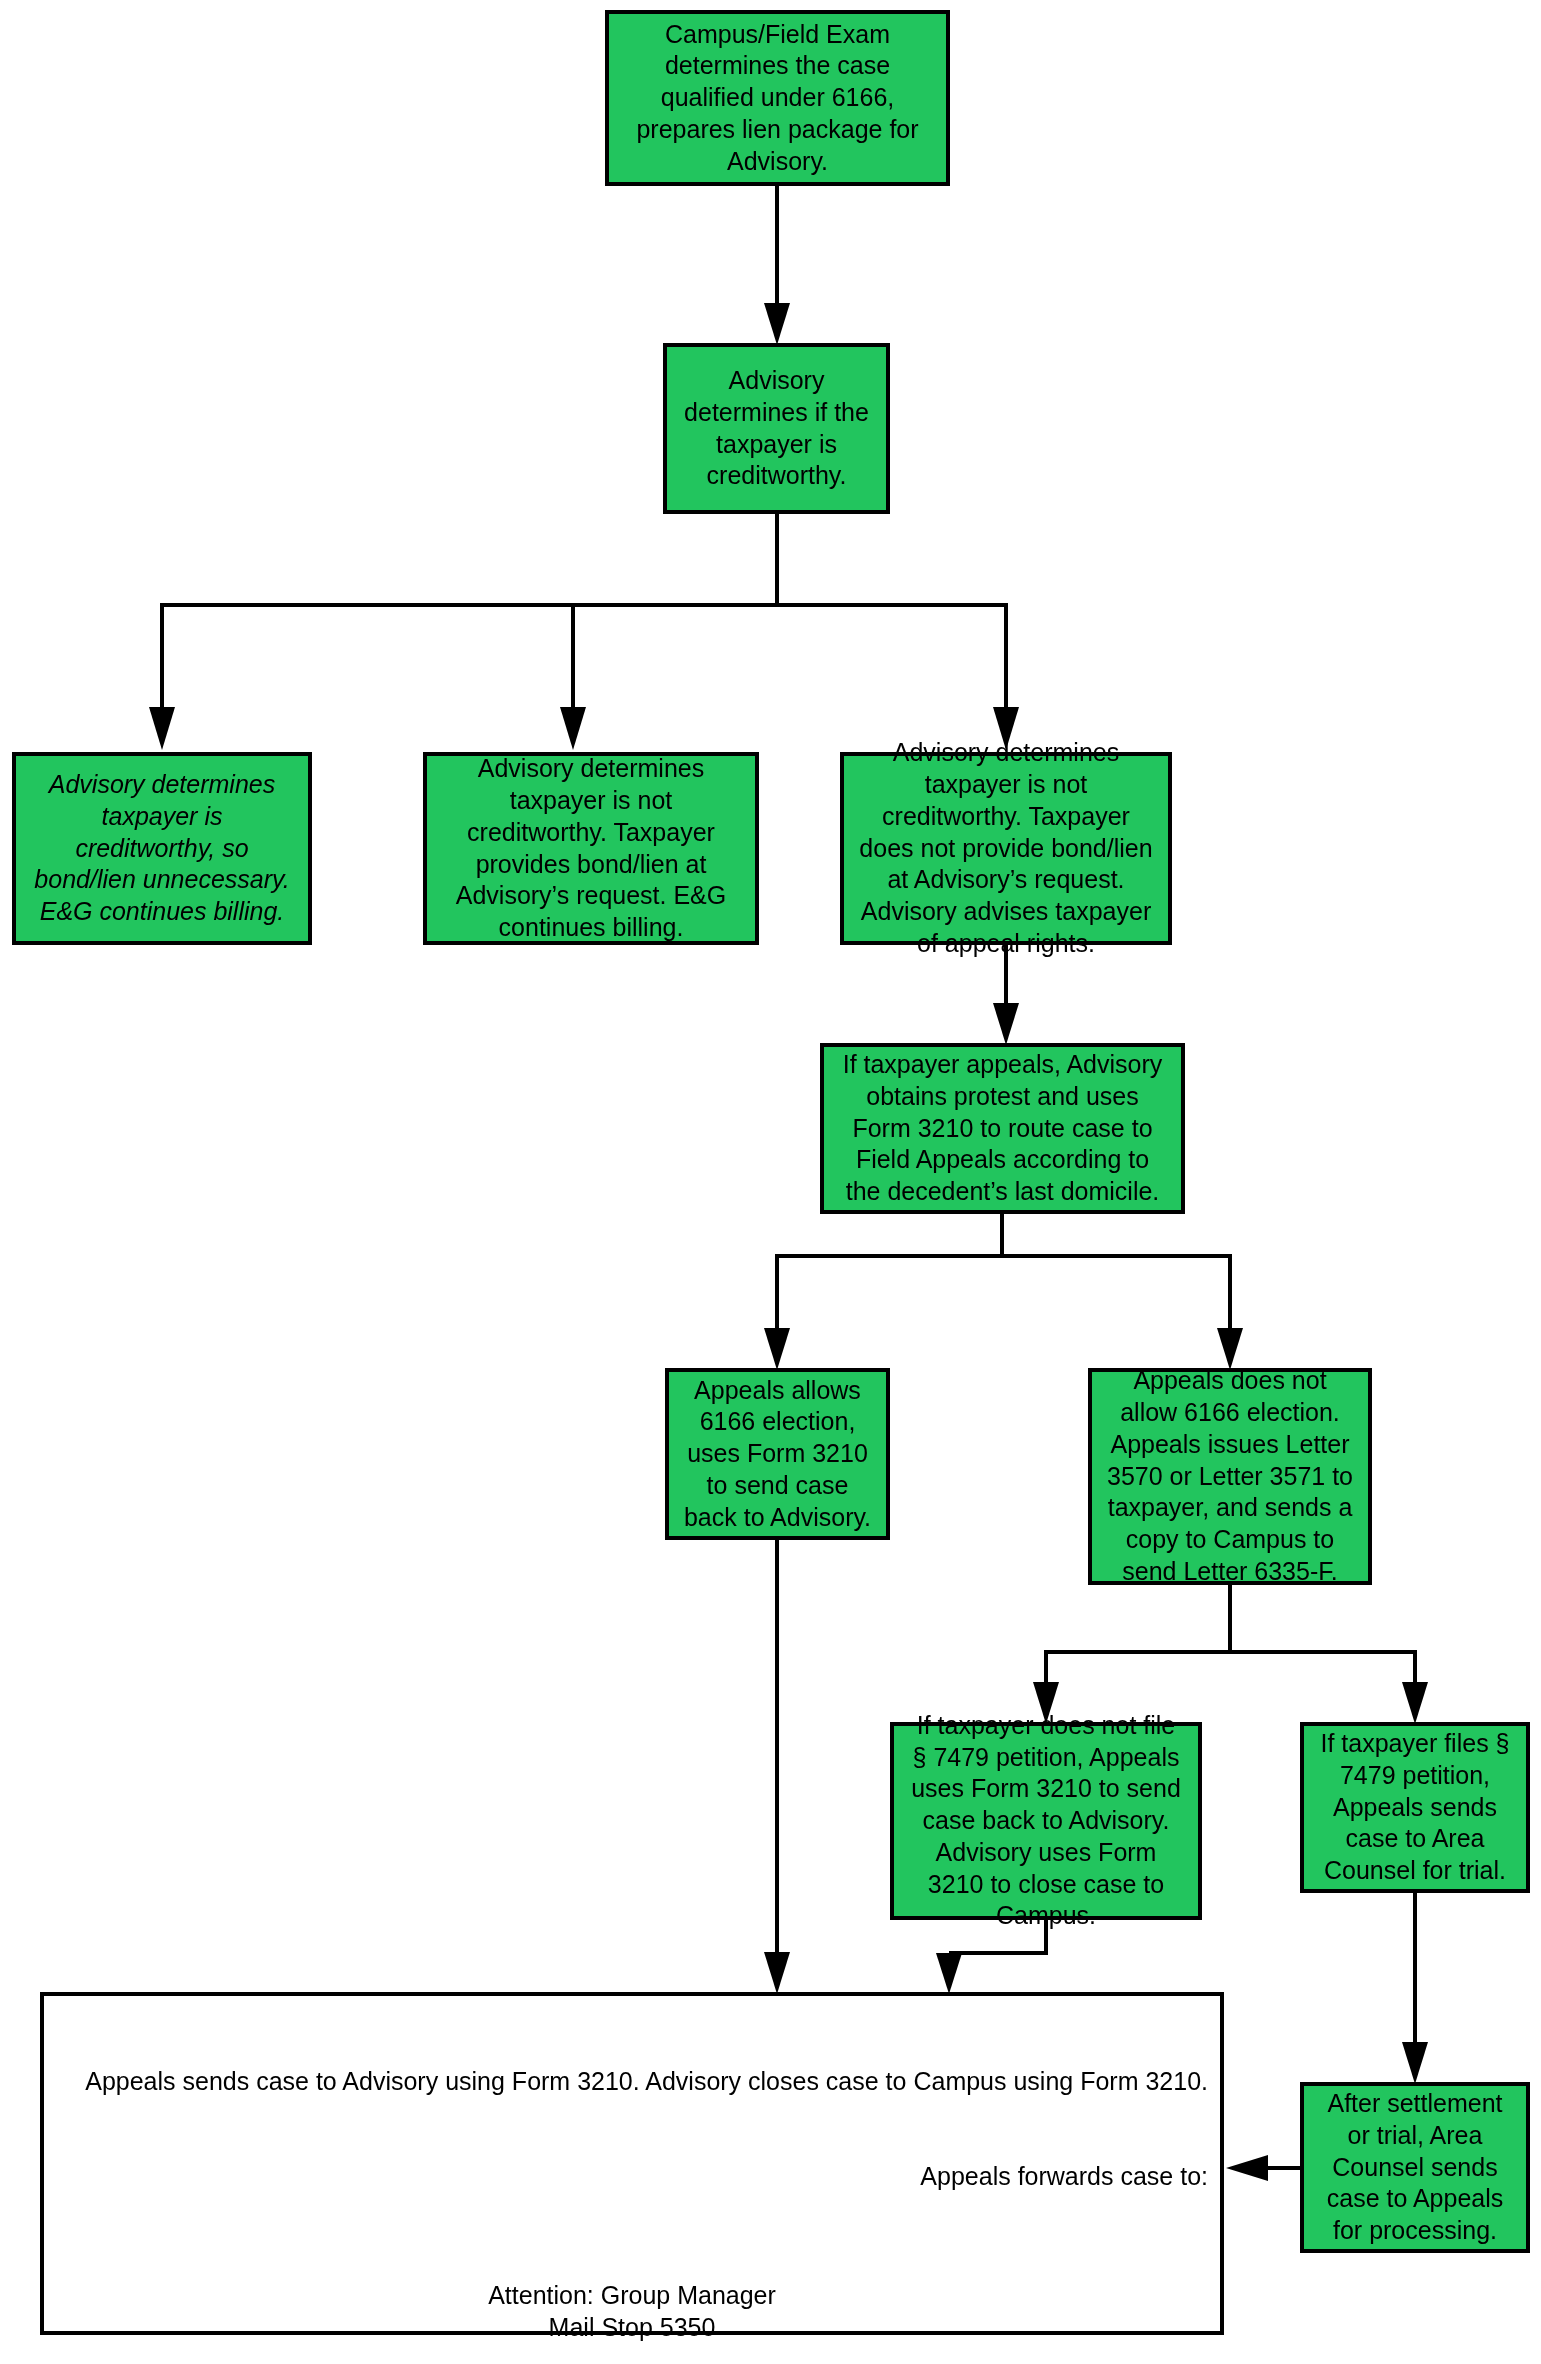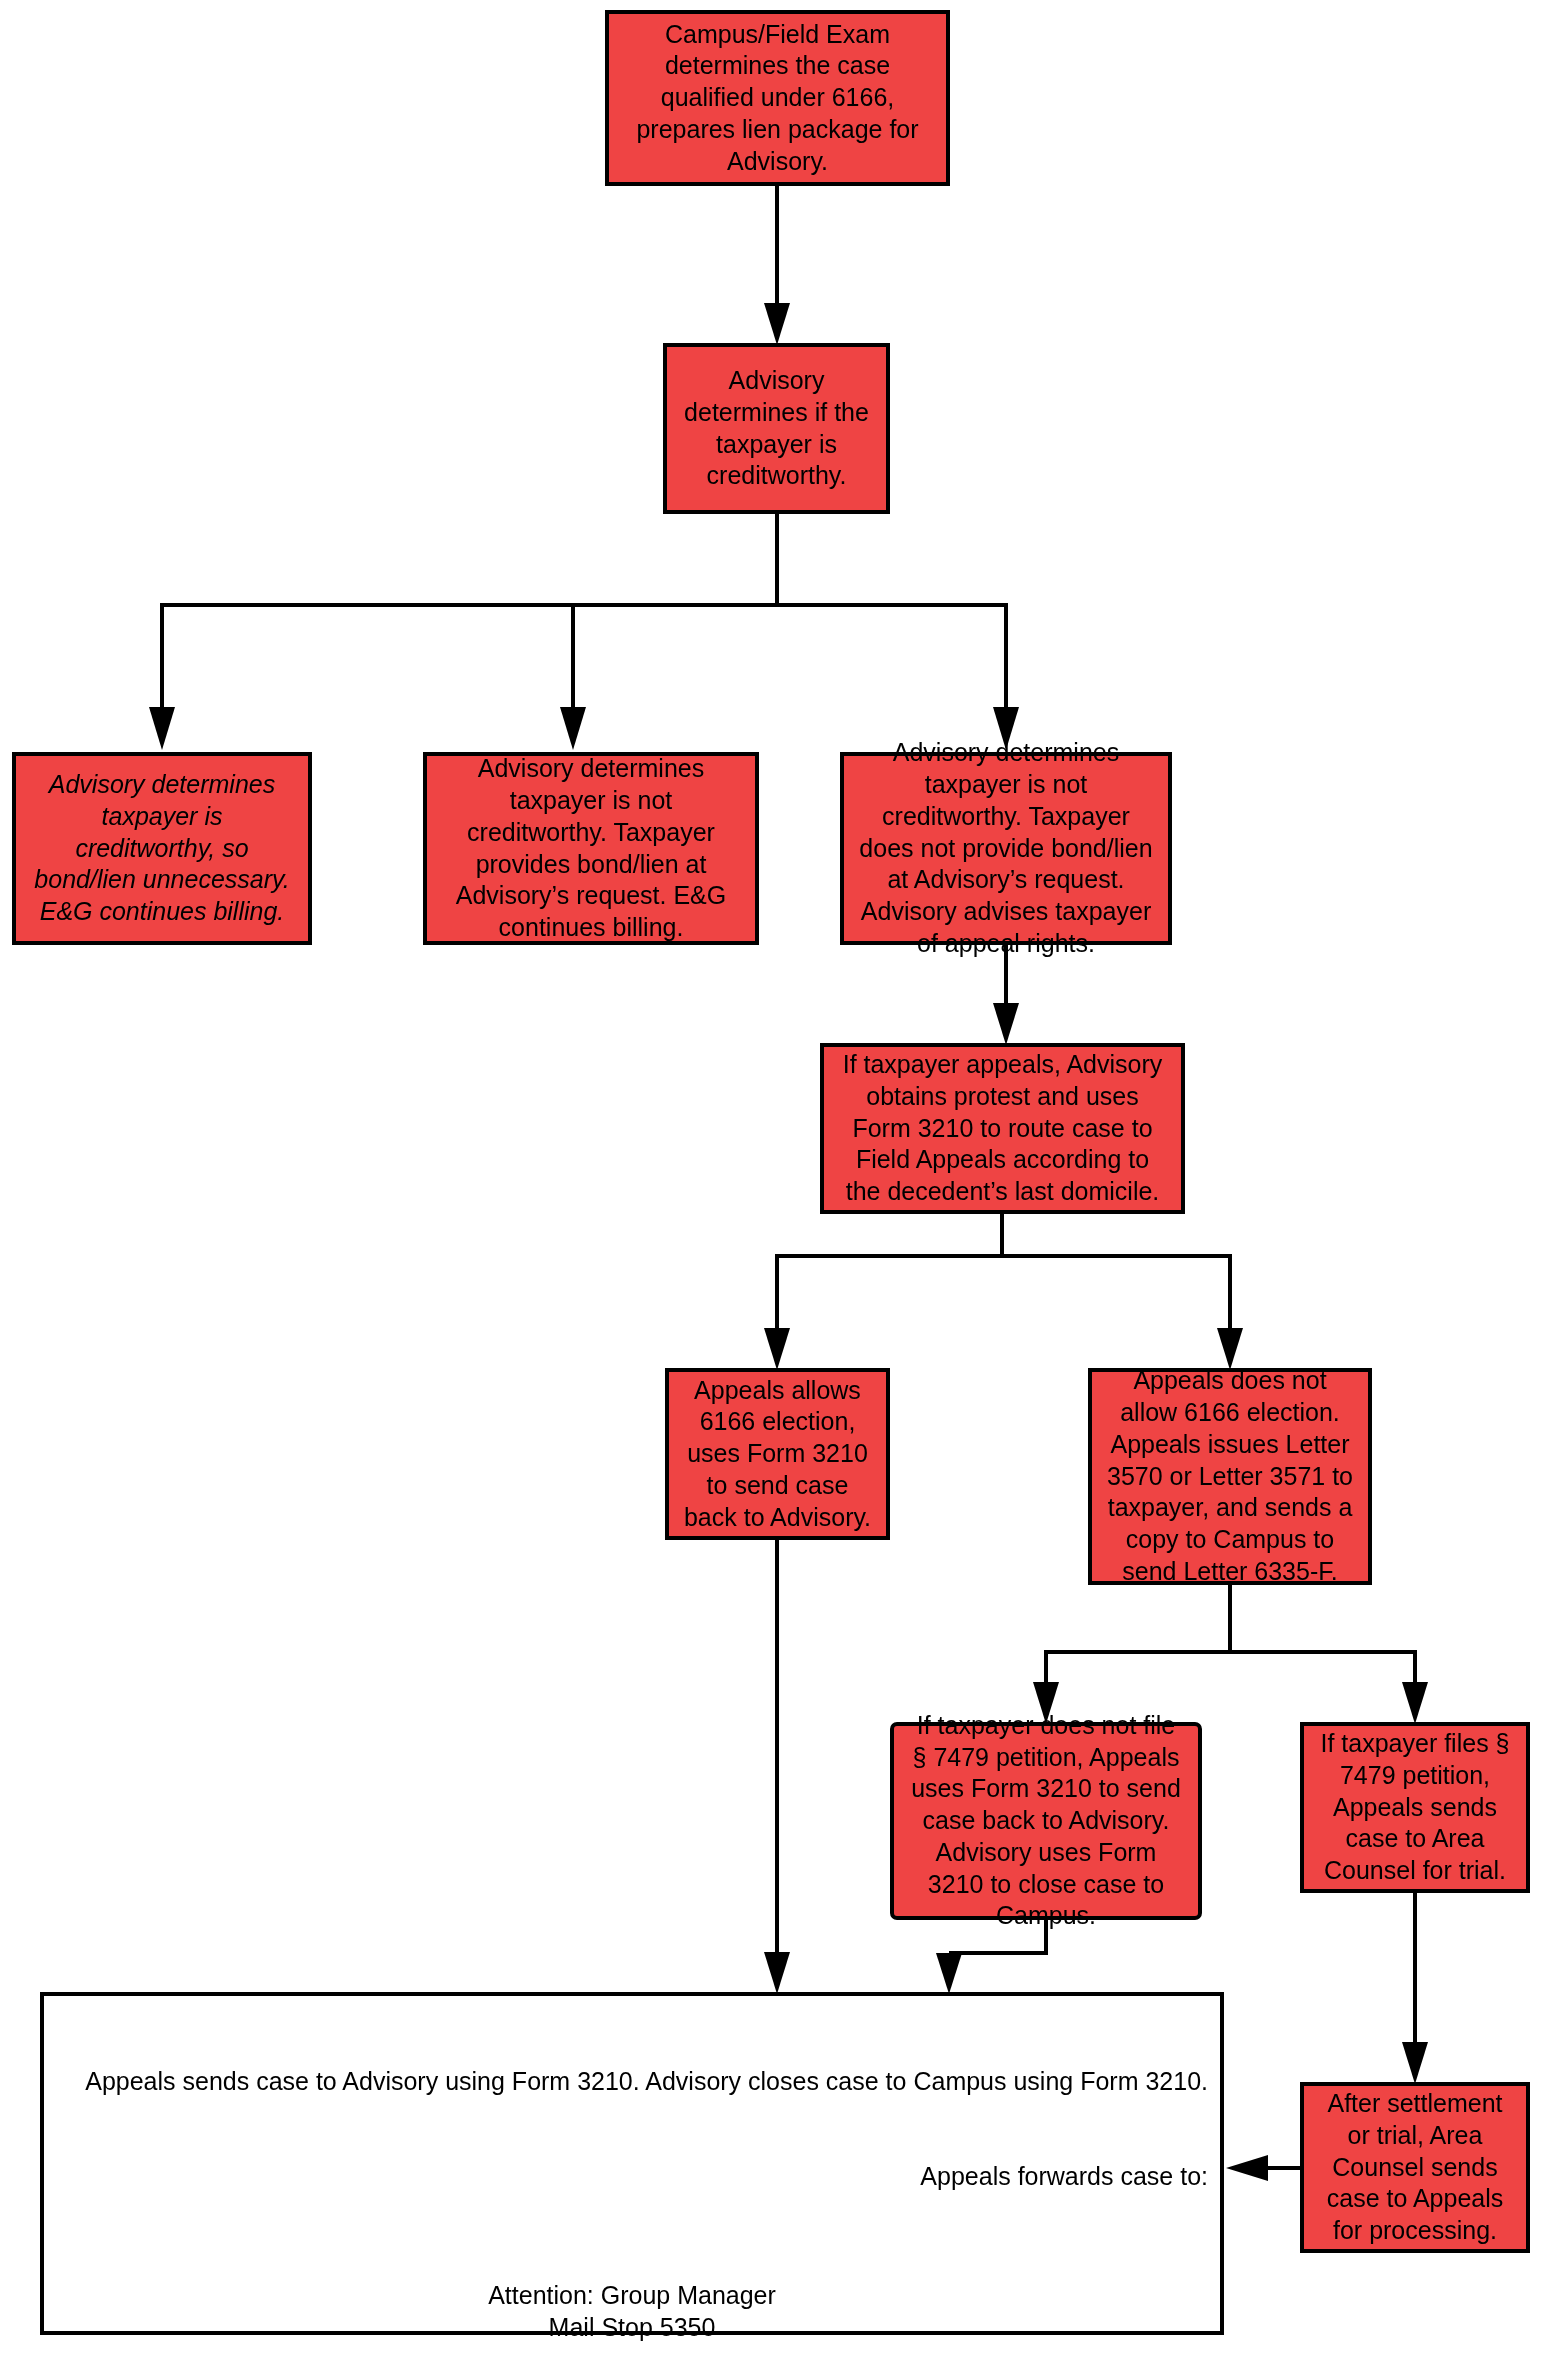--- a/index.html
+++ b/index.html
@@ -8,41 +8,41 @@
     width: 1541px;
     height: 2364px;
     background: #ffffff;
     color: #000000;
     font-family: "Liberation Sans", sans-serif;
   }
   .node {
     position: absolute;
     box-sizing: border-box;
     border: 4px solid #000000;
-    background: #ef4444;
+    background: #22c55e;
     display: flex;
     align-items: center;
     justify-content: center;
     text-align: center;
     font-size: 25px;
     line-height: 1.27;
     padding: 4px 14px;
     white-space: pre-wrap;
   }
   #connectors { position: absolute; left: 0; top: 0; }
   
   #n1  { left: 605px;  top: 10px;   width: 345px;  height: 176px; }
   #n2  { left: 663px;  top: 343px;  width: 227px;  height: 171px; }
   #n3a { left: 12px;   top: 752px;  width: 300px;  height: 193px; font-style: italic; }
   #n3b { left: 423px;  top: 752px;  width: 336px;  height: 193px; }
   #n3c { left: 840px;  top: 752px;  width: 332px;  height: 193px; }
   #n4  { left: 820px;  top: 1043px; width: 365px;  height: 171px; }
   #n5  { left: 665px;  top: 1368px; width: 225px;  height: 172px; }
   #n6  { left: 1088px; top: 1368px; width: 284px;  height: 217px; }
-  #n7  { left: 890px;  top: 1722px; width: 312px;  height: 198px; border-radius: 7px; }
+  #n7  { left: 890px;  top: 1722px; width: 312px;  height: 198px; }
   #n8  { left: 1300px; top: 1722px; width: 230px;  height: 171px; }
   #n10 { left: 1300px; top: 2082px; width: 230px;  height: 171px; }
   
   #n9 {
     position: absolute;
     left: 40px; top: 1992px; width: 1184px; height: 343px;
     box-sizing: border-box;
     border: 4px solid #000000;
     background: #ffffff;
     font-size: 25px;

